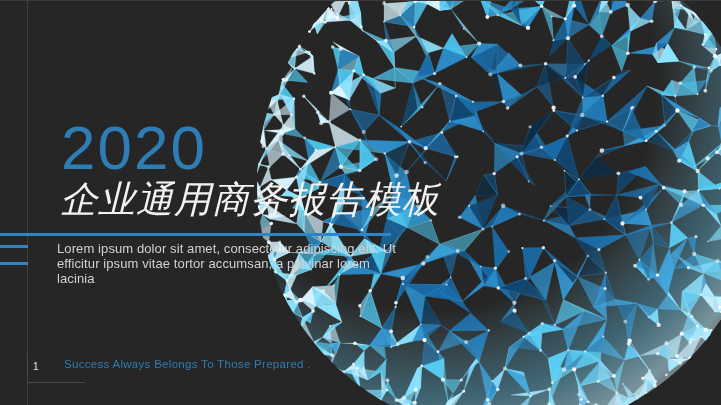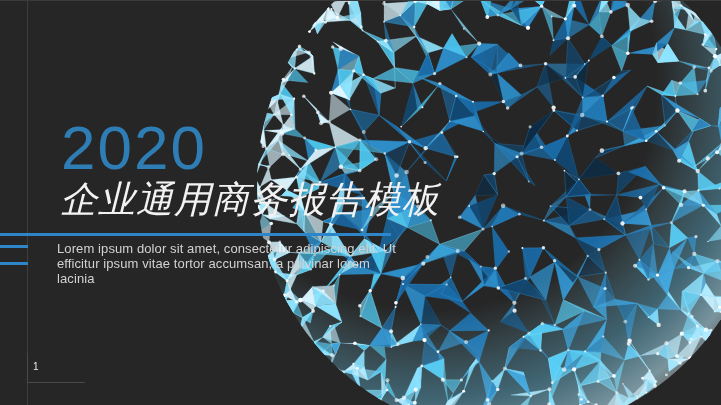--- a/index.html
+++ b/index.html
@@ -1763,14 +1763,15 @@
 
   <div class="year">2020</div>
   <div class="subtitle">企业通用商务报告模板</div>
 
   <div class="rule-long"></div>
   <div class="rule-short-a"></div>
   <div class="rule-short-b"></div>
 
   <div class="body-text">Lorem ipsum dolor sit amet, consectetur adipiscing elit. Ut efficitur ipsum vitae tortor accumsan, a pulvinar lorem lacinia</div>
 
+  <div class="tagline">Success Always Belongs To Those Prepared .</div>
 
 </div>
 
 </body></html>

